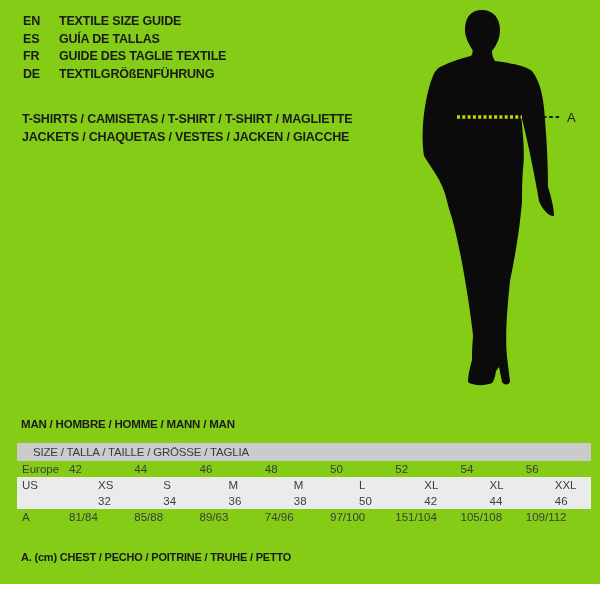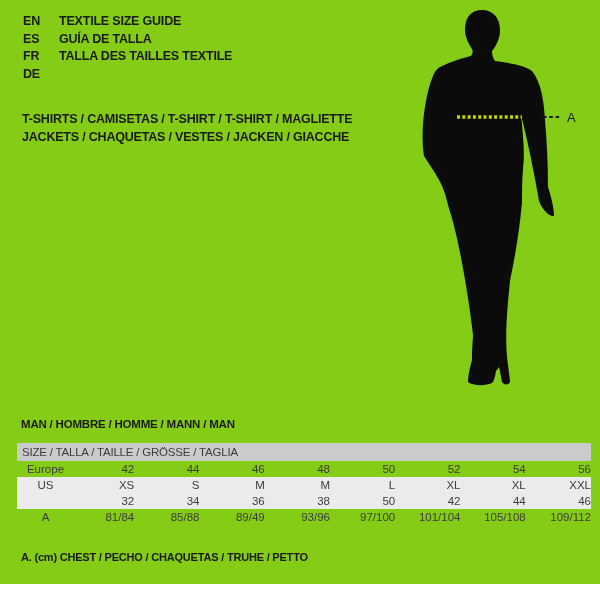--- a/index.html
+++ b/index.html
@@ -16,48 +16,49 @@
   
   .categories { position:absolute; top:110px; left:22px; }
   .category-line { font-size:12.5px; font-weight:bold; letter-spacing:-0.2px; line-height:18px; }
   
   .figure-wrap { position:absolute; top:5px; left:415px; width:185px; height:390px; }
   .figure-wrap text { font-family:"Liberation Sans", sans-serif; font-size:13px; fill:#1a1a1a; }
   
   .section-title { position:absolute; top:418px; left:21px; font-size:11.5px; font-weight:bold; letter-spacing:-0.2px; }
   
   .size-table { position:absolute; top:443px; left:17px; width:574px; font-size:11.5px; color:#3c3c3c; }
-  .table-header { background:#cbcbcb; height:18px; line-height:18px; padding-left:5px; letter-spacing:-0.2px; }
+  .table-header { background:#cbcbcb; height:18px; line-height:18px; padding-left:16px; letter-spacing:-0.2px; }
   .trow { display:grid; grid-template-columns:52px repeat(8, 1fr); height:16px; line-height:16px; }
   .trow.shaded { background:#ebebeb;gap:29px; }
-  .tlabel { padding-left:5px; text-align:center; }
-  .tcell { text-align:right; }
+  .tlabel { padding-left:5px; text-align:left; }
+  .tcell { text-align:left; }
   
   .footnote { position:absolute; top:551px; left:21px; font-size:11px; font-weight:bold; letter-spacing:-0.2px; }
 </style>
 </head>
 <body>
 
 <div class="page">
 
   <div class="lang-block">
     <div class="lang-row">
       <span class="lang-code">EN</span>
       <span class="lang-text">TEXTILE SIZE GUIDE</span>
     </div>
     <div class="lang-row">
       <span class="lang-code">ES</span>
-      <span class="lang-text">GUÍA DE TALLA</span>
+      <span class="lang-text">GUÍA DE TALLAS</span>
     </div>
     <div class="lang-row">
       <span class="lang-code">FR</span>
-      <span class="lang-text">TALLA DES TAILLES TEXTILE</span>
+      <span class="lang-text">GUIDE DES TAGLIE TEXTILE</span>
     </div>
     <div class="lang-row">
       <span class="lang-code">DE</span>
+      <span class="lang-text">TEXTILGRÖßENFÜHRUNG</span>
     </div>
   </div>
 
   <div class="categories">
     <div class="category-line">T-SHIRTS / CAMISETAS / T-SHIRT / T-SHIRT / MAGLIETTE</div>
     <div class="category-line">JACKETS / CHAQUETAS / VESTES / JACKEN / GIACCHE</div>
   </div>
 
   <svg class="figure-wrap" viewBox="0 0 185 390" xmlns="http://www.w3.org/2000/svg">
     <path fill="#0b0b0b" d="
@@ -138,24 +139,24 @@
       <span class="tcell">50</span>
       <span class="tcell">42</span>
       <span class="tcell">44</span>
       <span class="tcell">46</span>
     </div>
 
     <div class="trow">
       <span class="tlabel">A</span>
       <span class="tcell">81/84</span>
       <span class="tcell">85/88</span>
-      <span class="tcell">89/49</span>
-      <span class="tcell">93/96</span>
+      <span class="tcell">89/63</span>
+      <span class="tcell">74/96</span>
       <span class="tcell">97/100</span>
-      <span class="tcell">101/104</span>
+      <span class="tcell">151/104</span>
       <span class="tcell">105/108</span>
       <span class="tcell">109/112</span>
     </div>
   </div>
 
-  <div class="footnote">A. (cm) CHEST / PECHO / CHAQUETAS / TRUHE / PETTO</div>
+  <div class="footnote">A. (cm) CHEST / PECHO / POITRINE / TRUHE / PETTO</div>
 
 </div>
 
 </body></html>

